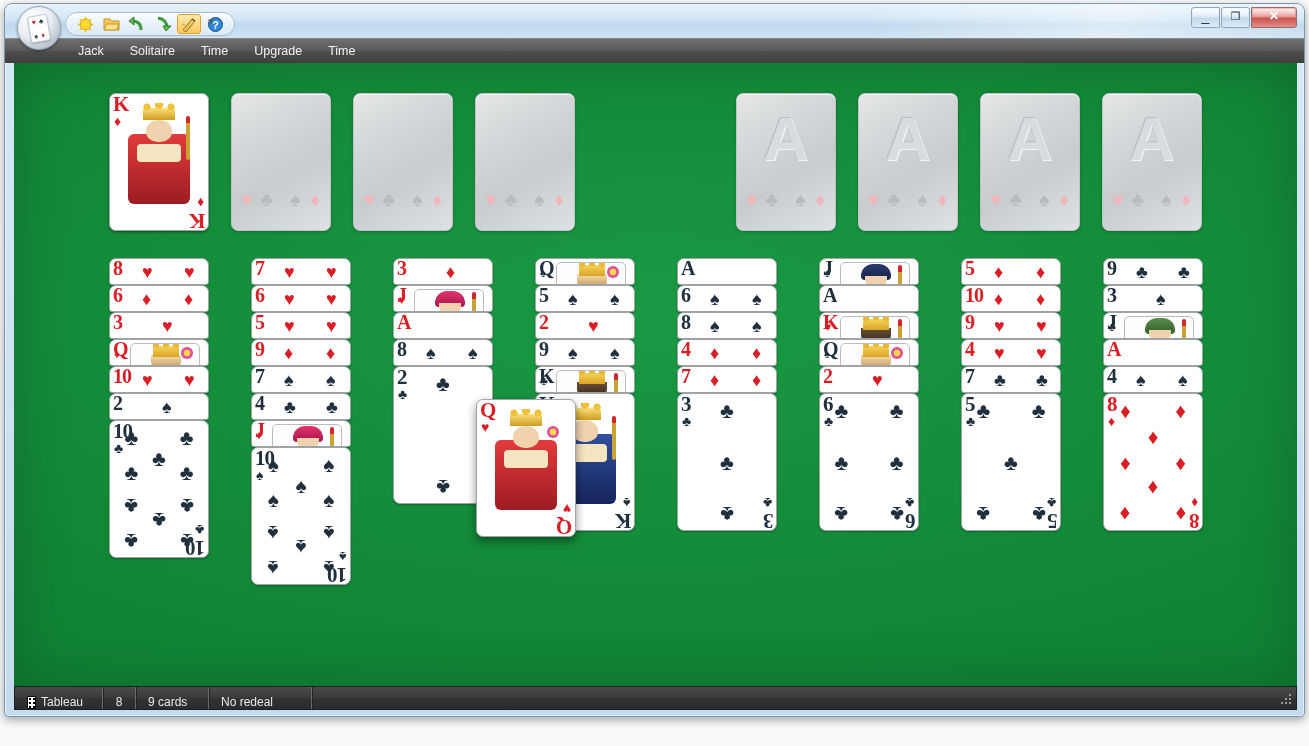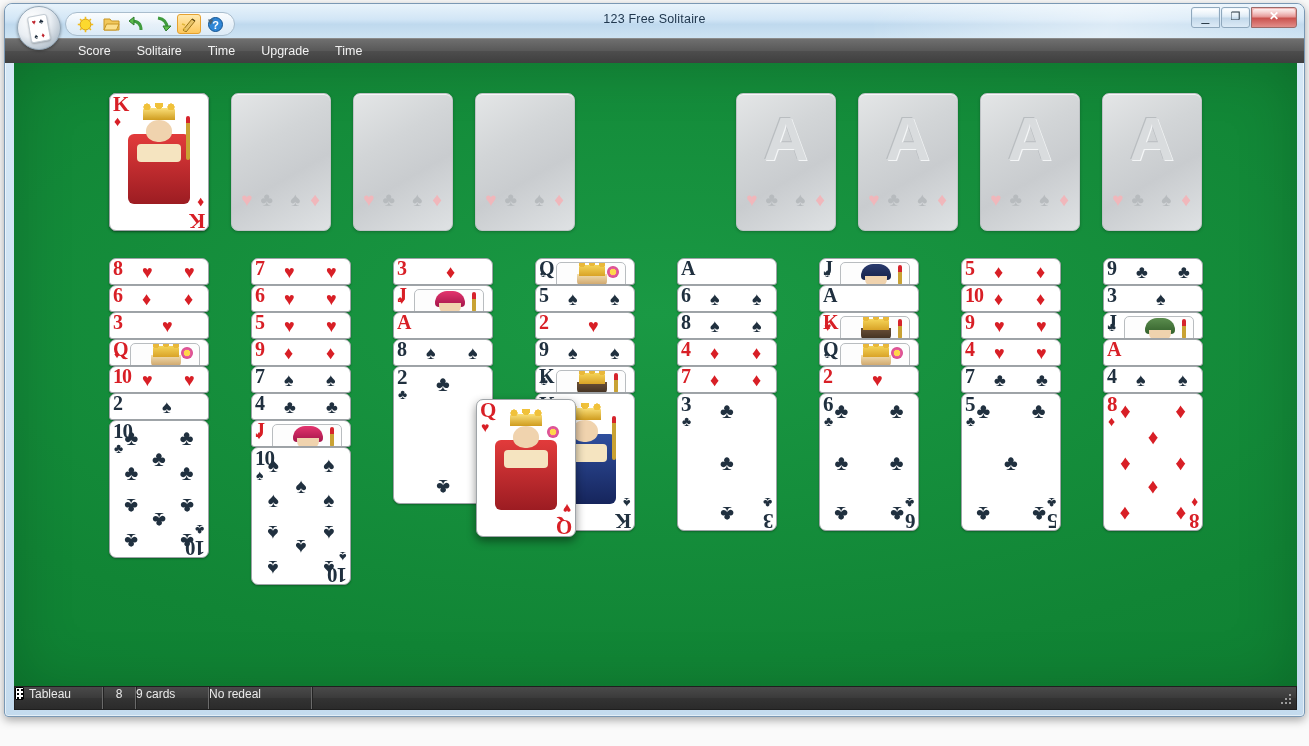--- a/index.html
+++ b/index.html
@@ -157,21 +157,21 @@
   .court .crwn:before { content:""; position:absolute; left:0; top:-5px; width:32px; height:7px;
      background:
        radial-gradient(circle at 4px 4px,#f0c13a 3.5px,transparent 3.6px),
        radial-gradient(circle at 16px 2px,#f0c13a 4px,transparent 4.1px),
        radial-gradient(circle at 28px 4px,#f0c13a 3.5px,transparent 3.6px); }
 
   
   #statusbar { position:absolute; left:9px; bottom:6px; width:1283px; height:24px;
      background:linear-gradient(180deg,#4a4a4a 0%,#3b3b3b 48%,#333 52%,#2b2b2b 100%);
      border:1px solid #1f1f1f; display:flex; align-items:stretch; color:#e9e9e9; font-size:12px;}
-  .sb-cell { display:flex; align-items:flex-start; padding:0 0; border-right:1px solid #6a6a6a;
+  .sb-cell { display:flex; align-items:flex-end; padding:0 12px; border-right:1px solid #6a6a6a;
      box-shadow:1px 0 0 #232323;}
   .sb-cell.grow { flex:1; border-right:none; box-shadow:none;}
   .sb-grip { position:absolute; right:4px; bottom:4px; width:12px; height:12px;
     background:
       radial-gradient(circle at 2px 10px,#9b9b9b 1.2px,transparent 1.3px),
       radial-gradient(circle at 6px 10px,#9b9b9b 1.2px,transparent 1.3px),
       radial-gradient(circle at 10px 10px,#9b9b9b 1.2px,transparent 1.3px),
       radial-gradient(circle at 6px 6px,#9b9b9b 1.2px,transparent 1.3px),
       radial-gradient(circle at 10px 6px,#9b9b9b 1.2px,transparent 1.3px),
       radial-gradient(circle at 10px 2px,#9b9b9b 1.2px,transparent 1.3px);}
@@ -180,21 +180,20 @@
   .mini-card-icon:before{content:""; position:absolute; left:1px; top:1px; width:2px;height:2px;
      background:#000; box-shadow:4px 0 0 #000, 0 4px 0 #000, 4px 4px 0 #000, 0 8px 0 #000, 4px 8px 0 #000;}
 </style>
 </head>
 <body>
 
 <div id="window">
 
   <div id="titlebar">
     <div class="glass"></div>
-    <div id="win-title">123 Free Solitaire</div>
     <div class="wbtns">
       <div class="wbtn min">
         <div class="g"></div>
           <span>_</span>
         </div>
       <div class="wbtn max">
         <div class="g"></div>
           <span>❐</span>
         </div>
       <div class="wbtn close">
@@ -250,21 +249,21 @@
     <div class="tbtn">
       <svg width="17" height="17" viewBox="0 0 17 17">
           <circle cx="8.5" cy="8.5" r="7" fill="#2f86d6" stroke="#14538f"></circle>
       <text x="8.5" y="12.6" font-size="11" font-weight="bold" fill="#fff" text-anchor="middle" font-family="Liberation Sans">?</text>
         </svg>
     </div>
   </div>
   <div id="tb-sep">▾</div>
 
   <div id="menubar">
-    <div class="menu-item">Score</div>
+    <div class="menu-item">Jack</div>
     <div class="menu-item">Solitaire</div>
     <div class="menu-item">Time</div>
     <div class="menu-item">Upgrade</div>
     <div class="menu-item">Time</div>
 
   </div>
 
   <div id="board">
       <div class="card-slot" style="left: 95px; top: 30px;">
         <div class="slot-suits">

